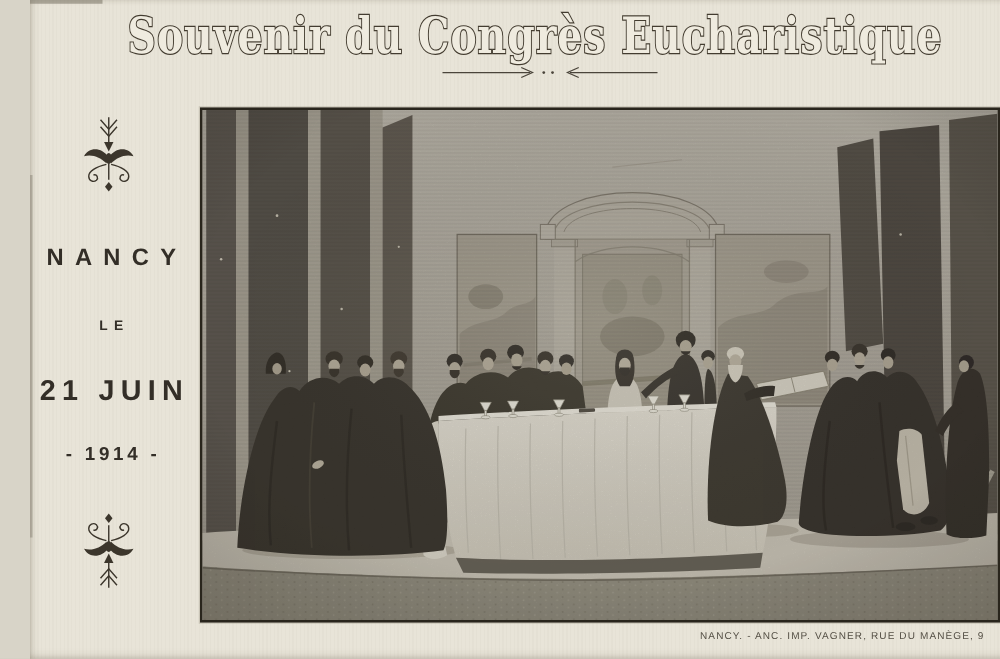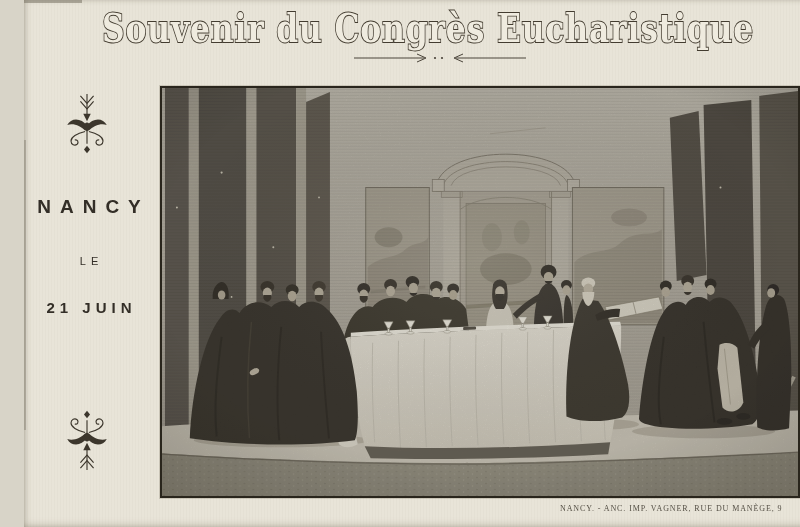--- a/index.html
+++ b/index.html
@@ -7,31 +7,31 @@
     background:#e8e4d8;
     background-image:repeating-linear-gradient(90deg, rgba(70,60,40,0.025) 0 1px, rgba(0,0,0,0) 1px 3px);
     box-shadow:inset 0 -4px 8px -4px rgba(80,70,50,.35), inset 0 3px 6px -4px rgba(80,70,50,.25), inset 4px 0 8px -5px rgba(80,70,50,.4);
     font-family:"Liberation Sans", sans-serif;margin-left:24px;}
   .abs{position:absolute;}
   .title-svg{left:58px;top:3px;width:692px;height:54px;}
   .divider-svg{left:328px;top:50px;width:176px;height:16px;}
   .side-col{left:0;top:0;width:130px;height:527px;}
   .side-text{position:absolute;width:130px;text-align:center;color:#332e27;font-family:"Liberation Sans", sans-serif;}
   .city{top:196px;font-size:19px;font-weight:bold;letter-spacing:9px;padding-left:9px;box-sizing:border-box;}
-  .le{top:255px;font-size:11px;font-weight:normal;letter-spacing:5px;padding-left:5px;box-sizing:border-box;}
-  .date{top:299px;font-size:15px;font-weight:bold;letter-spacing:5px;padding-left:5px;box-sizing:border-box;}
+  .le{top:255px;font-size:11px;font-weight:bold;letter-spacing:5px;padding-left:5px;box-sizing:border-box;}
+  .date{top:299px;font-size:23px;font-weight:bold;letter-spacing:5px;padding-left:5px;box-sizing:border-box;}
   .year{top:355px;font-size:15px;font-weight:bold;letter-spacing:3px;padding-left:3px;box-sizing:border-box;}
   .fleuron{left:38px;width:50px;height:64px;}
   .fleuron-top{top:92px;}
   .fleuron-bottom{top:408px;}
   .photo-frame{left:136px;top:86px;width:636px;height:408px;border:2px solid #29251c;
     box-shadow:0 0 0 1px rgba(120,110,90,.25);background:#aca79c;}
   .photo-frame svg{display:block;width:100%;height:100%;}
   .caption{left:167px;top:500px;font-size:12.5px;letter-spacing:2px;font-variant:small-caps;color:#3e3931;}
-  .imprint{left:536px;top:504px;font-size:8px;letter-spacing:0.9px;color:#544f45;font-family:Liberation Serif, serif;}
+  .imprint{left:536px;top:504px;font-size:8px;letter-spacing:0.9px;color:#544f45;}
   .edge-top{left:0;top:0;width:58px;height:3px;background:#7a7466;opacity:.55;}
   .edge-left{left:0;top:140px;width:2px;height:290px;background:#8a8375;opacity:.5;}
   .stroke-ink{stroke:#3c362c;}
 </style>
 </head>
 <body>
 
 <div class="card">
 
   <svg class="abs title-svg" viewBox="0 0 692 54">
@@ -66,20 +66,21 @@
         <path d="M22 42 C13 44 7 48 7 52 C7 56 11 57.5 13.5 55.5 C15.5 53.5 14 50 11 51"></path>
         <path d="M26 42 C35 44 41 48 41 52 C41 56 37 57.5 34.5 55.5 C32.5 53.5 34 50 37 51"></path>
         <path d="M24 41 V55"></path>
       </g>
       <path d="M24 57 L27.2 61 L24 65 L20.8 61 Z" fill="#3c362c"></path>
     </svg>
 
     <div class="side-text city">NANCY</div>
     <div class="side-text le">LE</div>
     <div class="side-text date">21 JUIN</div>
+    <div class="side-text year">- 1914 -</div>
 
     <svg class="abs fleuron fleuron-bottom" viewBox="0 0 48 68">
       <g transform="translate(0,68) scale(1,-1)">
         <g class="stroke-ink" fill="none" stroke-width="1.2">
           <path d="M24 2 V28"></path>
             <path d="M17 4 L24 12 L31 4"></path>
             <path d="M17 10 L24 18 L31 10"></path>
         </g>
         <path d="M20 23 L24 31 L28 23 Z" fill="#3c362c"></path>
         <g fill="#3c362c">

